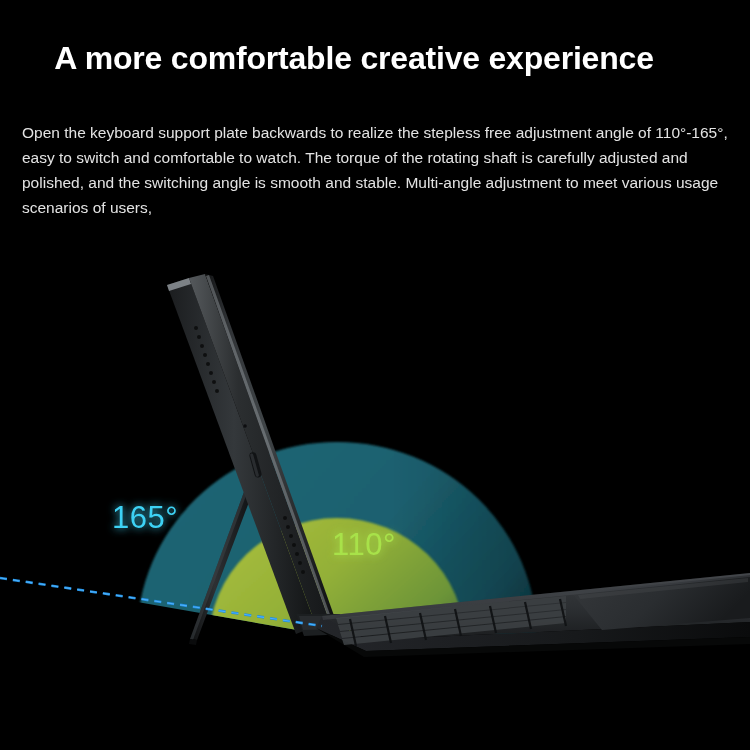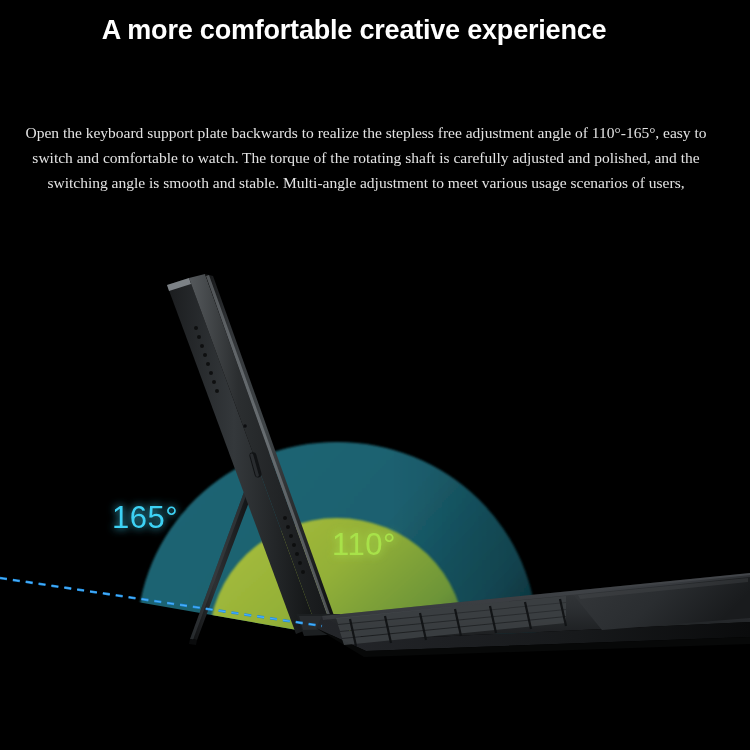--- a/index.html
+++ b/index.html
@@ -16,41 +16,40 @@
     width: 750px;
     height: 750px;
     background: #000000;
     overflow: hidden;
   }
 
   
   .heading {
     position: absolute;
     left: 0;
-    top: 12px;
+    top: 40px;
     width: 708px;
     text-align: center;
     color: #ffffff;
     font-weight: bold;
-    font-size: 27px;
+    font-size: 32px;
     line-height: 36px;
     letter-spacing: -0.2px;
   }
   .heading .hline { display: block; white-space: nowrap; }
 
   .paragraph {
     position: absolute;
-    left: 13px;
+    left: 22px;
     top: 120px;
     width: 706px;
-    text-align: center;
+    text-align: left;
     color: #e3e3e3;
     font-size: 15.5px;
     line-height: 25px;
-    font-family: Liberation Serif, serif;
   }
 
   
   #stage {
     position: absolute;
     left: 0;
     top: 230px;
     width: 750px;
     height: 520px;
     overflow: hidden;

